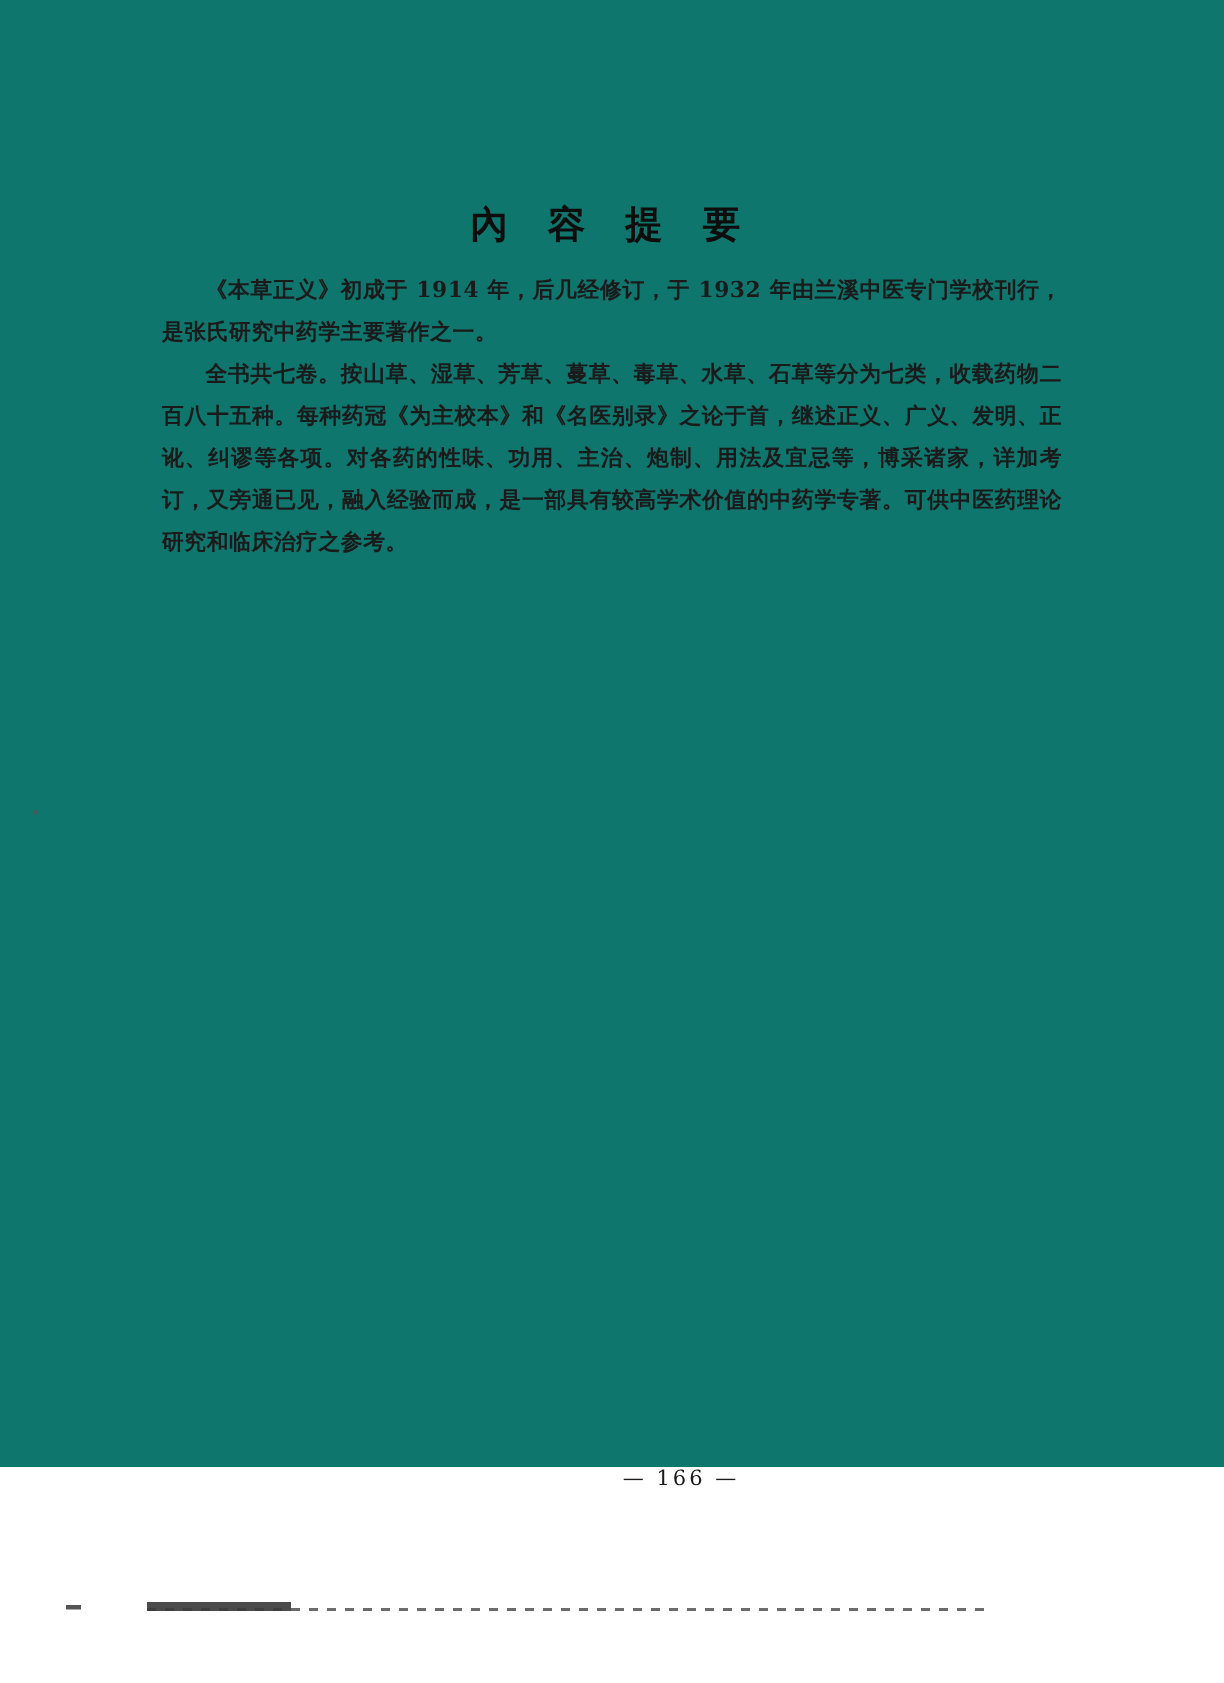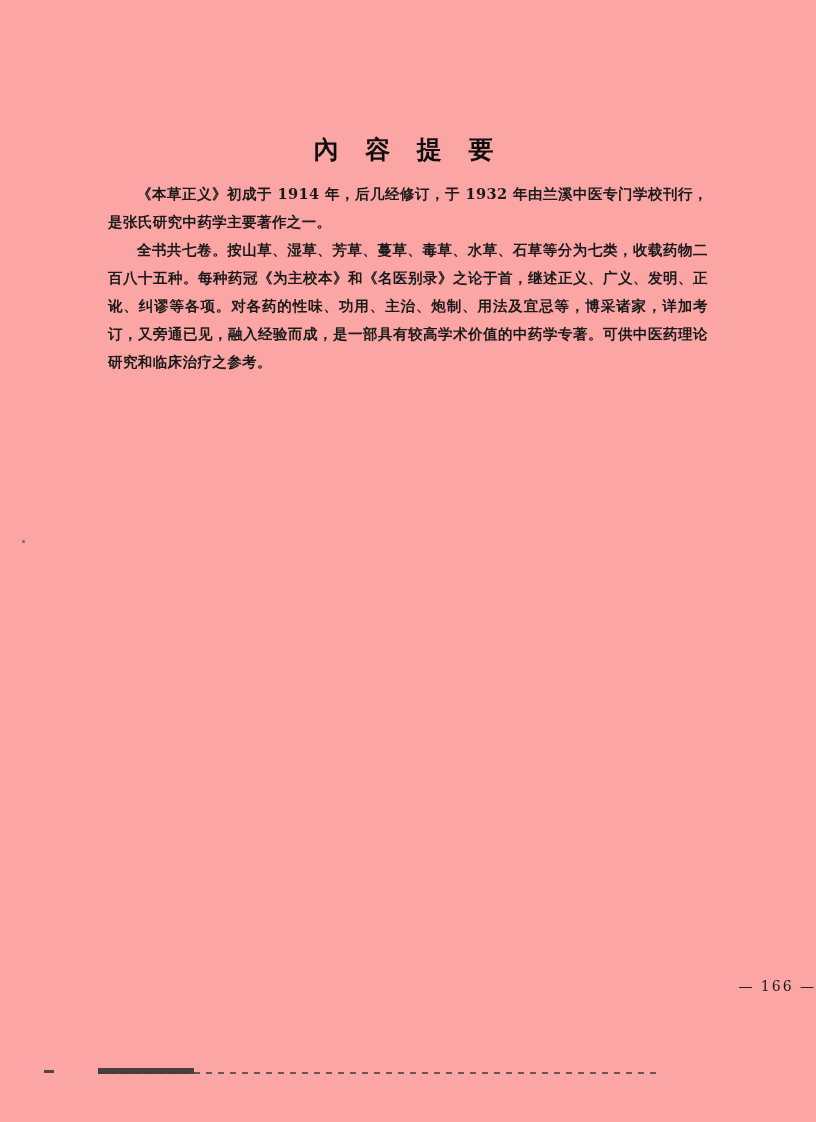--- a/index.html
+++ b/index.html
@@ -14,22 +14,22 @@
     font-family: "DejaVu Serif", "Liberation Serif", serif;
     color: #141414;
     overflow: hidden;
   }
 
   .page {
     position: absolute;
     left: 0;
     top: 0;
     width: 816px;
-    height: 1122px;
-    background: #fca5a5;
+    height: 978px;
+    background: #0f766e;
   }
 
   
   .doc-title {
     position: absolute;
     left: 0;
     top: 133px;
     width: 816px;
     text-align: center;
     font-size: 25px;
@@ -58,21 +58,21 @@
     letter-spacing: 0.4px;
     color: #1a1a1a;
   }
 
   
   .folio {
     position: absolute;
     left: 0;
     top: 978px;
     width: 816px;
-    text-align: right;
+    text-align: center;
     padding-left: 92px;
     box-sizing: border-box;
     font-size: 14px;
     font-family: "DejaVu Serif", "Liberation Serif", serif;
     color: #1a1a1a;
     letter-spacing: 2px;
   }
 
   
   .scan-line {

